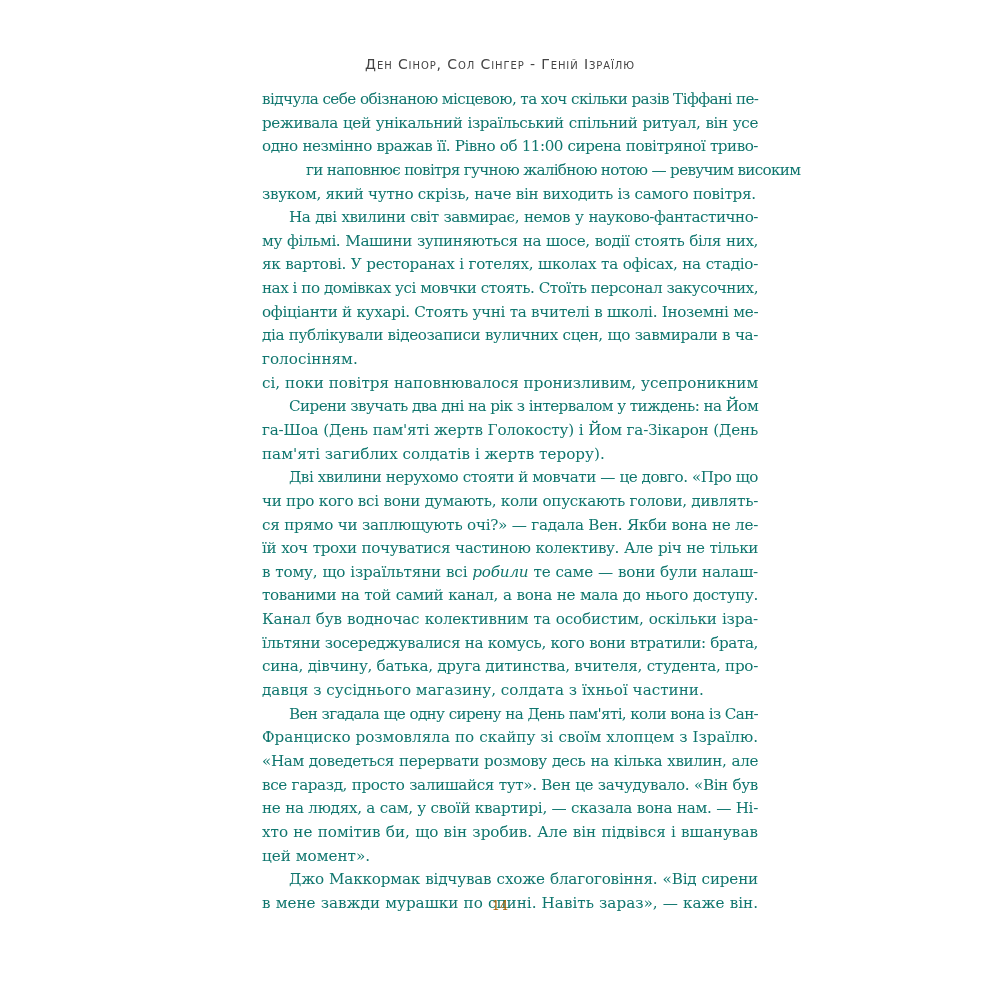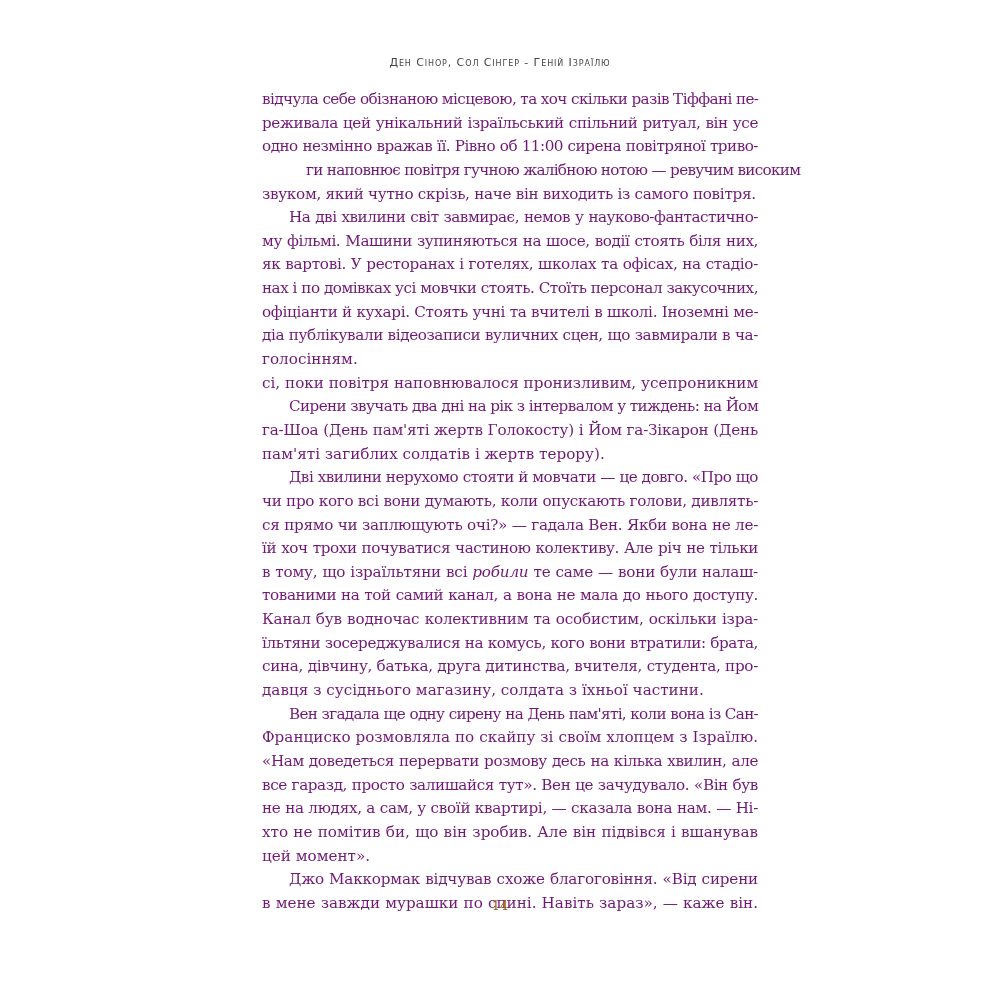--- a/index.html
+++ b/index.html
@@ -19,34 +19,34 @@
       width: 1000px; height: 1000px;
       background: #ffffff;
     }
     .running-head {
       position: absolute;
       top: 56px;
       left: 0;
       width: 1000px;
       text-align: center;
       font-family: "DejaVu Sans", sans-serif;
-      font-size: 11px;
+      font-size: 14px;
       letter-spacing: 0.9px;
       font-variant: small-caps;
       color: #444;
     }
     .text-block {
       position: absolute;
       left: 262px;
       top: 88px;
       width: 496px;
       font-family: "DejaVu Serif", serif;
       font-size: 15.2px;
       line-height: 23.65px;
-      color: #701a75;
+      color: #0f766e;
     }
     .line {
       display: block;
       white-space: nowrap;
       text-align: justify;
       text-align-last: justify;
       height: 23.65px;
       overflow: visible;
     }
     .line.last {

